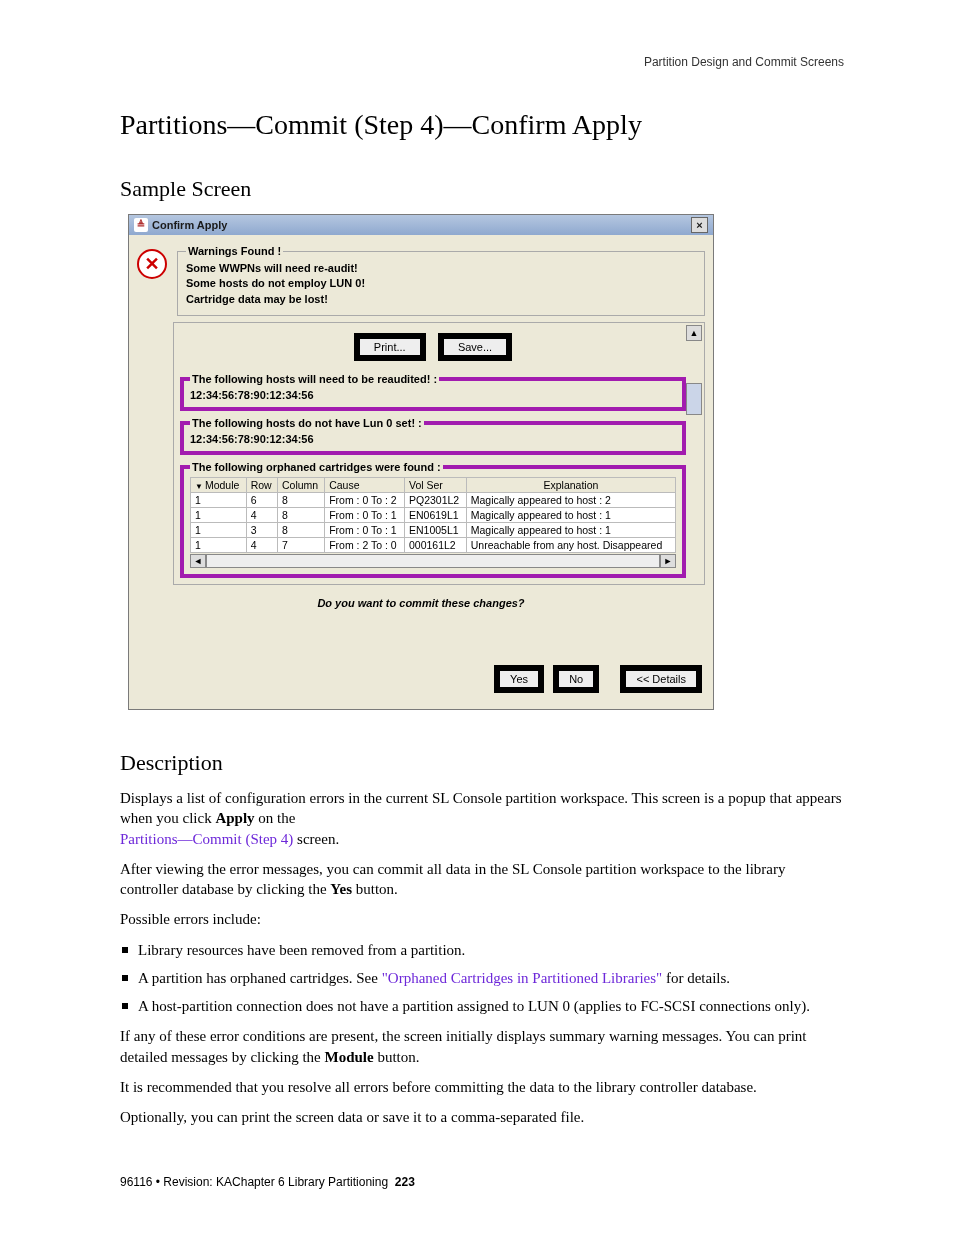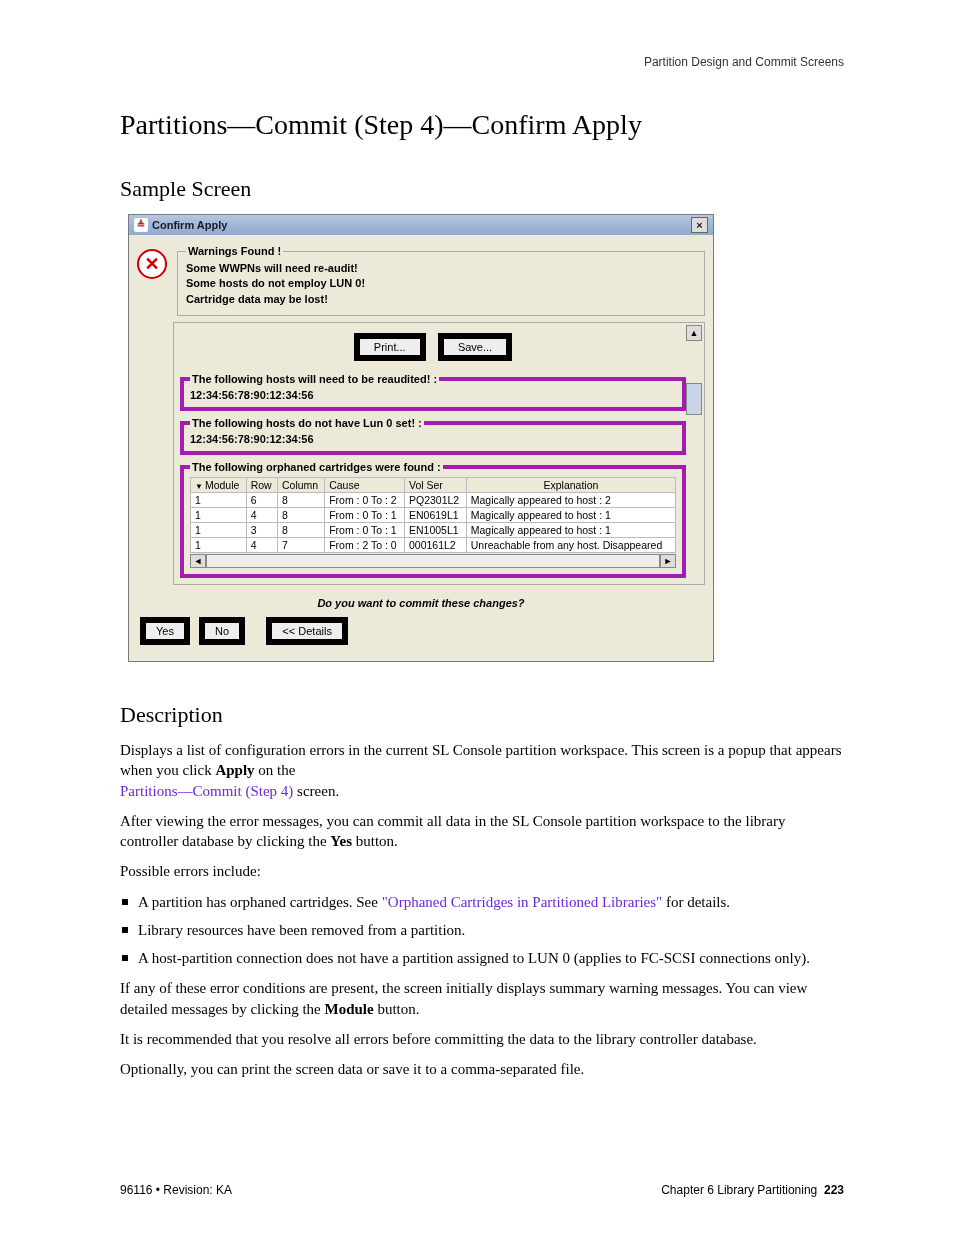--- a/index.html
+++ b/index.html
@@ -96,32 +96,32 @@
   table.orph { border-collapse:collapse; width:100%; background:#fff;}
   table.orph th, table.orph td {
     border:1px solid #bbb; padding:1px 4px; font-size:10.5px; text-align:left;
     white-space:nowrap; overflow:hidden;
   }
   table.orph th { background:#ece9d8; font-weight:normal;}
   .hscroll { display:flex; margin-top:1px;}
   .hscroll .arrow { width:14px;height:12px;border:1px solid #888;background:#ddd;font-size:9px;display:flex;align-items:center;justify-content:center;}
   .hscroll .track { flex:1; border:1px solid #888; background:#eee; height:12px;}
   .commit-q { text-align:center; font-weight:bold; padding:12px 0 8px 0;font-style:italic;}
-  .commit-btns { text-align:left; padding-bottom:4px;}
+  .commit-btns { text-align:right; padding-bottom:4px;margin-top:48px;}
   .commit-btns .btn { margin:0 3px; padding:2px 10px;}
   .body-text { font-size:15px; line-height:1.35; margin:10px 0;}
   .link { color:#6d28d9;margin-top:28px; }
   ul.square { list-style:none; padding-left:18px; margin:6px 0;}
   ul.square li { position:relative; font-size:15px; line-height:1.35; margin-bottom:8px;}
   ul.square li::before {
     content:""; position:absolute; left:-16px; top:7px; width:6px; height:6px; background:#000;
   }
   .footer {
-    position:absolute; left:120px; right:110px; bottom:38px;
-    display:flex; justify-content:space-between;
+    position:absolute; left:120px; right:110px; bottom:46px;
+    display:flex; justify-content:flex-start;
     font-family: Arial, Helvetica, sans-serif; font-size:12px;
   }
   .footer .right b { font-weight:bold;}
   .sort-tri { font-size:8px; vertical-align:middle; margin-right:2px;}
 </style>
 </head>
 <body>
 
 <div class="page">
   <div class="header-right">Partition Design and Commit Screens</div>
@@ -242,29 +242,29 @@
     <span class="link">Partitions—Commit (Step 4)</span><span> screen.</span>
   </div>
 
   <div class="body-text">
     <span>After viewing the error messages, you can commit all data in the SL Console partition workspace to the library controller database by clicking the </span><b>Yes</b><span> button.</span>
   </div>
 
   <div class="body-text">Possible errors include:</div>
 
   <ul class="square">
+    <li>Library resources have been removed from a partition.</li>
     <li>
       <span>A partition has orphaned cartridges. See </span><span class="link">"Orphaned Cartridges in Partitioned Libraries"</span><span> for details.</span>
     </li>
-    <li>Library resources have been removed from a partition.</li>
     <li>A host-partition connection does not have a partition assigned to LUN 0 (applies to FC-SCSI connections only).</li>
   </ul>
 
   <div class="body-text">
-    <span>If any of these error conditions are present, the screen initially displays summary warning messages. You can view detailed messages by clicking the </span><b>Module</b><span> button.</span>
+    <span>If any of these error conditions are present, the screen initially displays summary warning messages. You can print detailed messages by clicking the </span><b>Module</b><span> button.</span>
   </div>
 
   <div class="body-text">It is recommended that you resolve all errors before committing the data to the library controller database.</div>
 
   <div class="body-text">Optionally, you can print the screen data or save it to a comma-separated file.</div>
 </div>
 
 <div class="footer">
   <span>96116 • Revision: KA</span>
   <span class="right">

